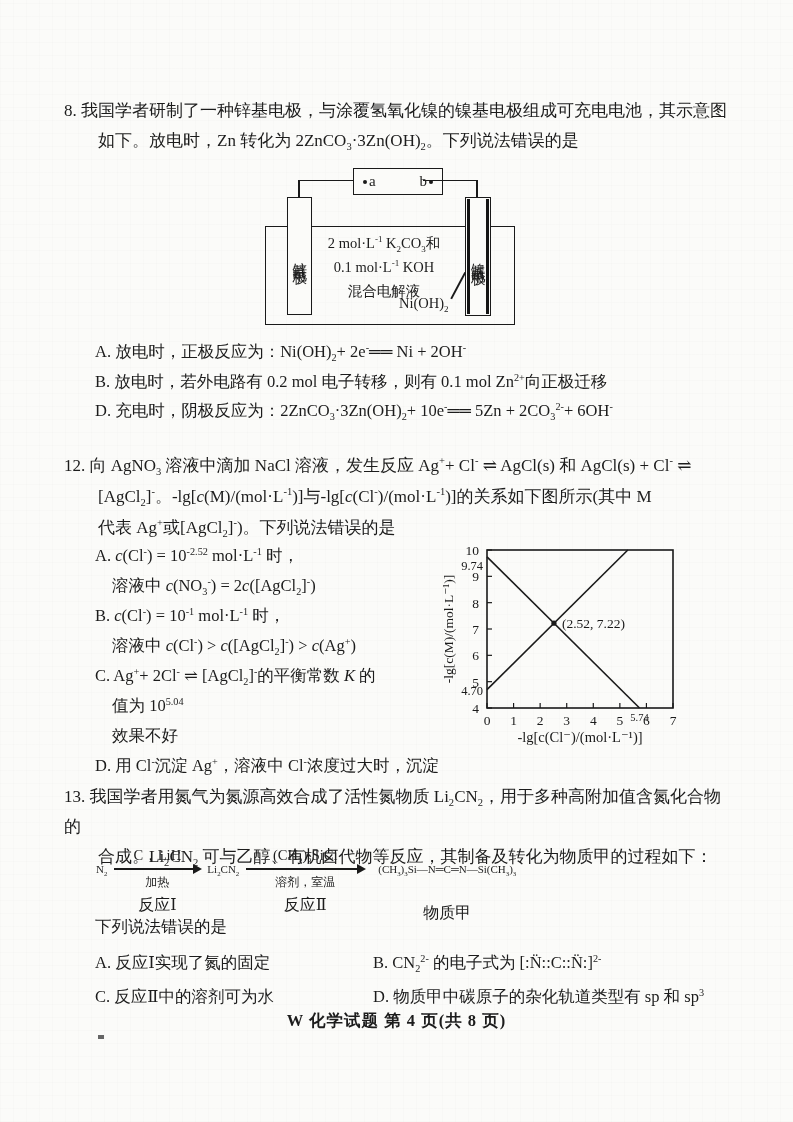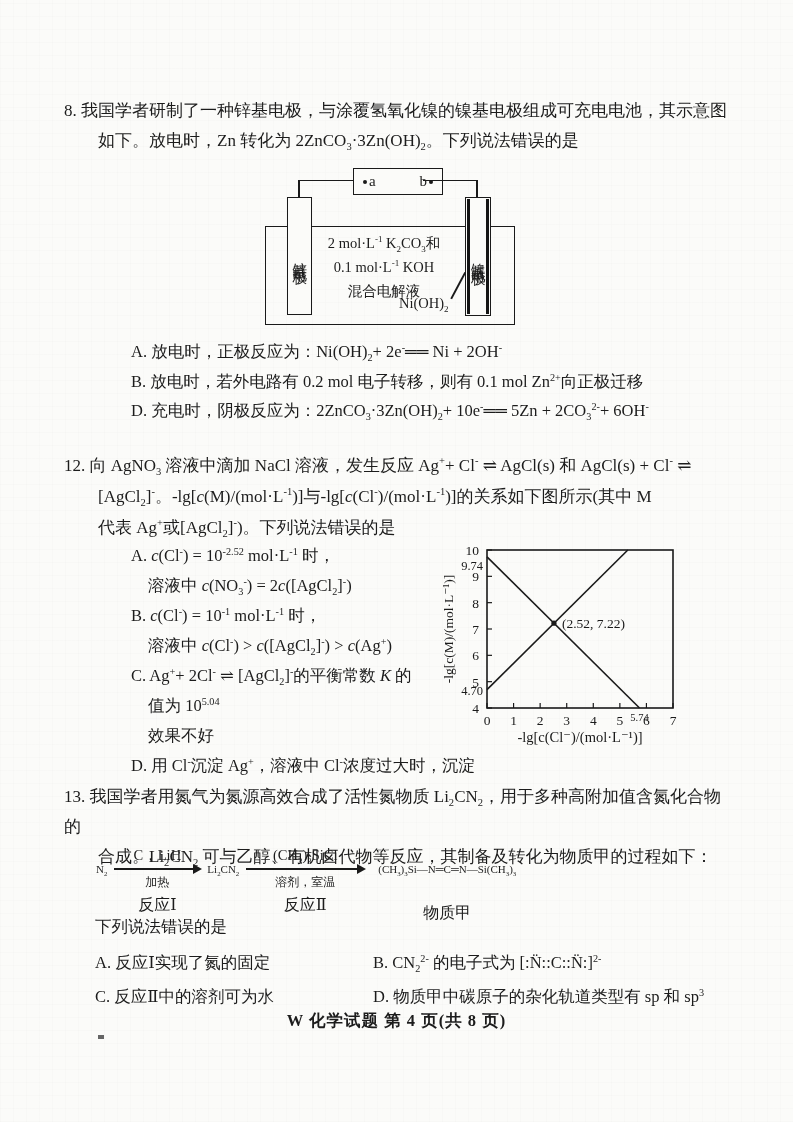--- a/index.html
+++ b/index.html
@@ -9,21 +9,21 @@
     background-image:
       repeating-linear-gradient(0deg, rgba(0,0,0,0.010) 0 1px, transparent 1px 13px),
       repeating-linear-gradient(90deg, rgba(0,0,0,0.010) 0 1px, transparent 1px 13px);
     font-family:"Liberation Serif","DejaVu Serif",serif;
     color:#1c1c1c;overflow:hidden;
   }
   sup{font-size:0.62em;vertical-align:super;line-height:0;}
   sub{font-size:0.62em;vertical-align:sub;line-height:0;}
   .stem{position:absolute;left:64px;width:668px;font-size:17px;line-height:30px;}
   .stem .cont{padding-left:34px;}
-  .optlist{position:absolute;left:95px;font-size:16.5px;margin-left:36px;}
+  .optlist{position:absolute;left:95px;font-size:16.5px;}
   .optlist div{line-height:29.5px;}
   
   .circuit{position:absolute;left:263px;top:168px;width:277px;height:166px;font-size:14.5px;}
   .circuit .meter{position:absolute;left:90px;top:0;width:70px;height:25px;border:1.6px solid #1a1a1a;
     display:flex;justify-content:space-between;align-items:center;padding:0 9px;background:#fbfbf9;font-size:15px;}
   .circuit .term{display:flex;align-items:center;gap:2px;}
   .circuit .dot{width:4px;height:4px;border-radius:50%;background:#1a1a1a;display:inline-block;}
   .wire{position:absolute;background:#1a1a1a;}
   .tank{position:absolute;left:2px;top:58px;width:248px;height:97px;border:1.6px solid #1a1a1a;}
   .electrode{position:absolute;border:1.6px solid #1a1a1a;background:#fbfbf9;display:flex;align-items:center;justify-content:center;z-index:2;}

